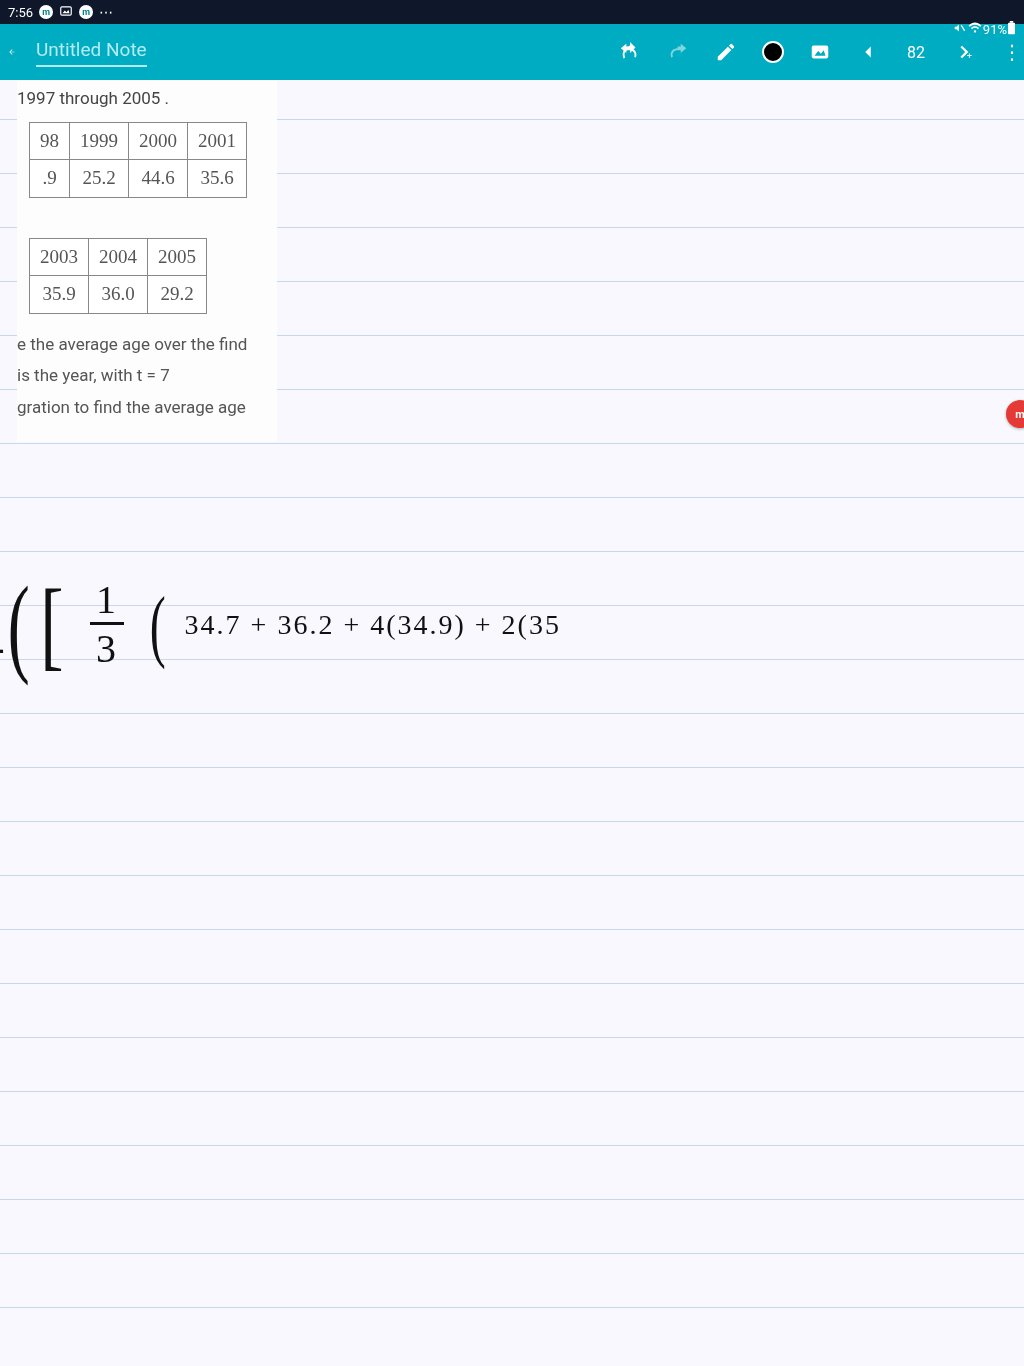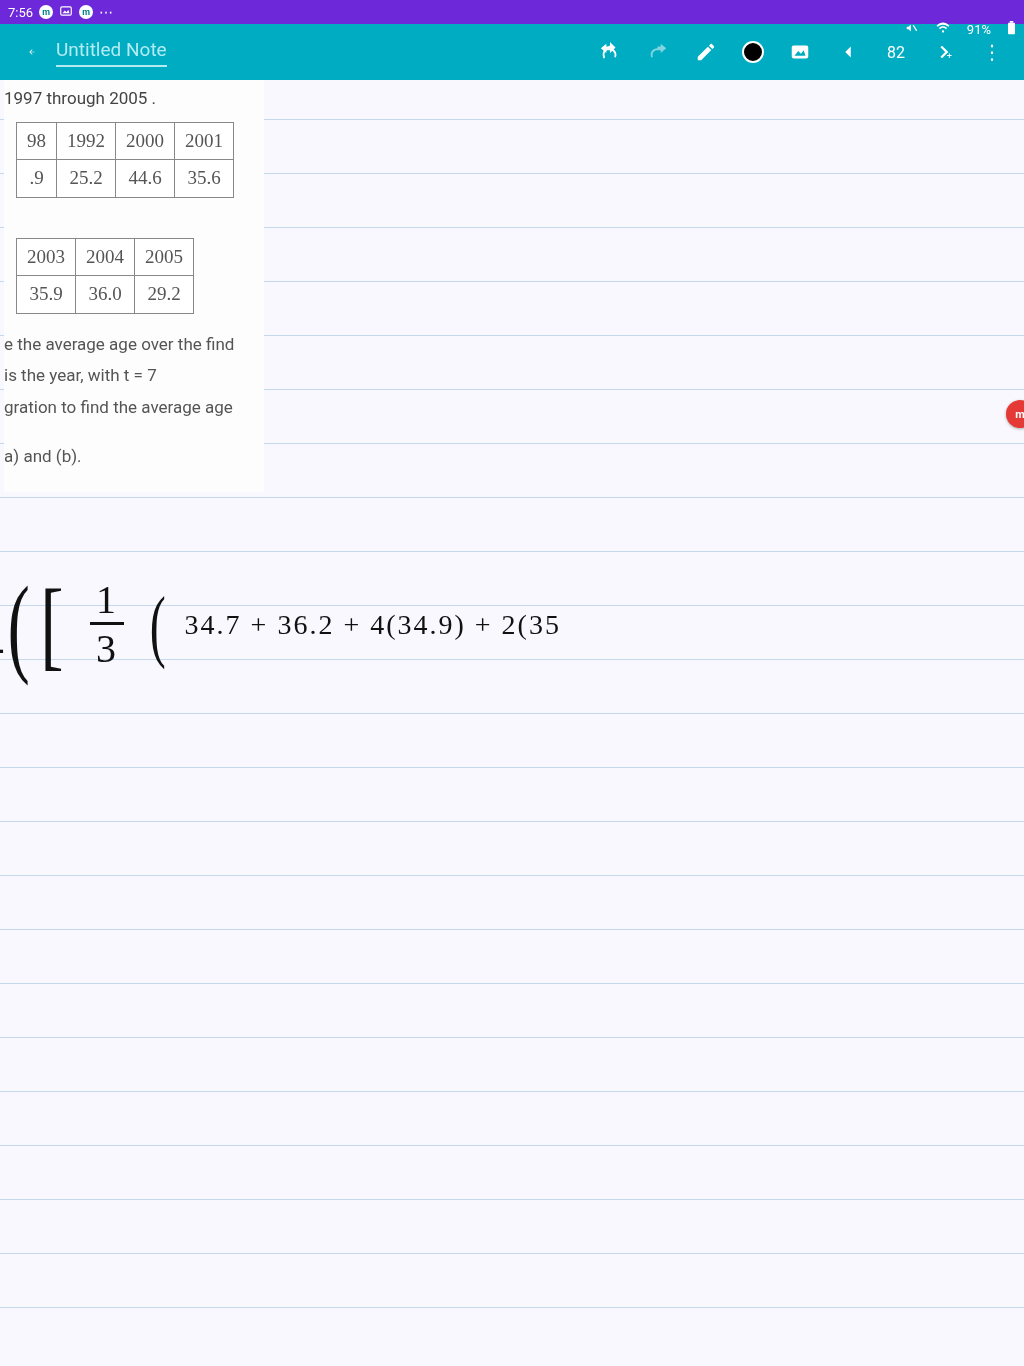--- a/index.html
+++ b/index.html
@@ -5,43 +5,43 @@
     * { margin: 0; padding: 0; box-sizing: border-box; }
     body {
       width: 1024px;
       height: 1366px;
       font-family: Roboto, Arial, sans-serif;
       background: #fff;
       overflow: hidden;
       position: relative;
     }
     .status-bar {
-      background: #6d28d9;
+      background: #0f172a;
       color: #fff;
       height: 24px;
       display: flex;
       align-items: center;
       padding: 0 8px;
       font-size: 13px;
       justify-content: space-between;
     }
     .status-left { display: flex; align-items: center; gap: 6px; }
-    .status-right { display: flex; align-items: center; gap: 16px; margin-top: 34px; }
+    .status-right { display: flex; align-items: center; gap: 0; margin-top: 34px; }
     .status-icon-circle {
       width: 14px; height: 14px; border-radius: 50%;
       background: #fff; color: #00838f; display: inline-flex;
       align-items: center; justify-content: center; font-size: 9px; font-weight: bold;
     }
     .dots3 { letter-spacing: 1px; font-size: 14px; line-height: 1; }
     .app-bar {
       background: #00acc1;
       height: 56px;
       display: flex;
       align-items: center;
-      padding: 0 20px;
+      padding: 0 0;
       color: #fff;
     }
     .app-bar .back { padding: 8px; }
     .title {
       margin-left: 12px;
       font-size: 19px;
       color: #b2ebf2;
       border-bottom: 2px solid #b2ebf2;
       padding-bottom: 4px;
     }
@@ -66,21 +66,21 @@
       inset: 0;
       background-image: repeating-linear-gradient(
         to bottom,
         transparent 0, transparent 53px,
         #c5d8ec 53px, #c5d8ec 54px
       );
       background-position: 0 -14px;
     }
     .problem-panel {
       position: absolute;
-      left: 4px; top: 0;
+      left: 17px; top: 0;
       width: 260px;
       background: #fdfdfd;
       padding: 6px 0 16px 0;
       color: #555;
       font-size: 17px;
       line-height: 1.5;
     }
     .problem-panel .cut { color: #444; padding-left: 0; }
     .tbl { border-collapse: collapse; margin: 10px 12px; }
     .tbl td {
@@ -243,21 +243,21 @@
 
 <div class="canvas">
   <div class="ruled-lines"></div>
 
   <div class="problem-panel">
     <p class="cut">1997 through 2005 .</p>
     <table class="tbl">
       <tbody>
           <tr>
         <td>98</td>
-        <td>1992</td>
+        <td>1999</td>
         <td>2000</td>
         <td>2001</td>
       </tr>
       <tr>
         <td>.9</td>
         <td>25.2</td>
         <td>44.6</td>
         <td>35.6</td>
       </tr>
     </tbody>
@@ -273,21 +273,20 @@
         <td>35.9</td>
         <td>36.0</td>
         <td>29.2</td>
       </tr>
     </tbody>
       </table>
     <div class="problem-text">
       <p>e the average age over the find</p>
       <p><span>is the year, with t = 7</span></p>
       <p>gration to find the average age</p>
-      <p style="margin-top:24px;">a) and (b).</p>
     </div>
   </div>
 
   <div class="badge">
     <span>m</span>
   </div>
 
   <div class="handwriting">
     <span class="leading-dash">-</span>
     <span class="big-paren">(</span>

